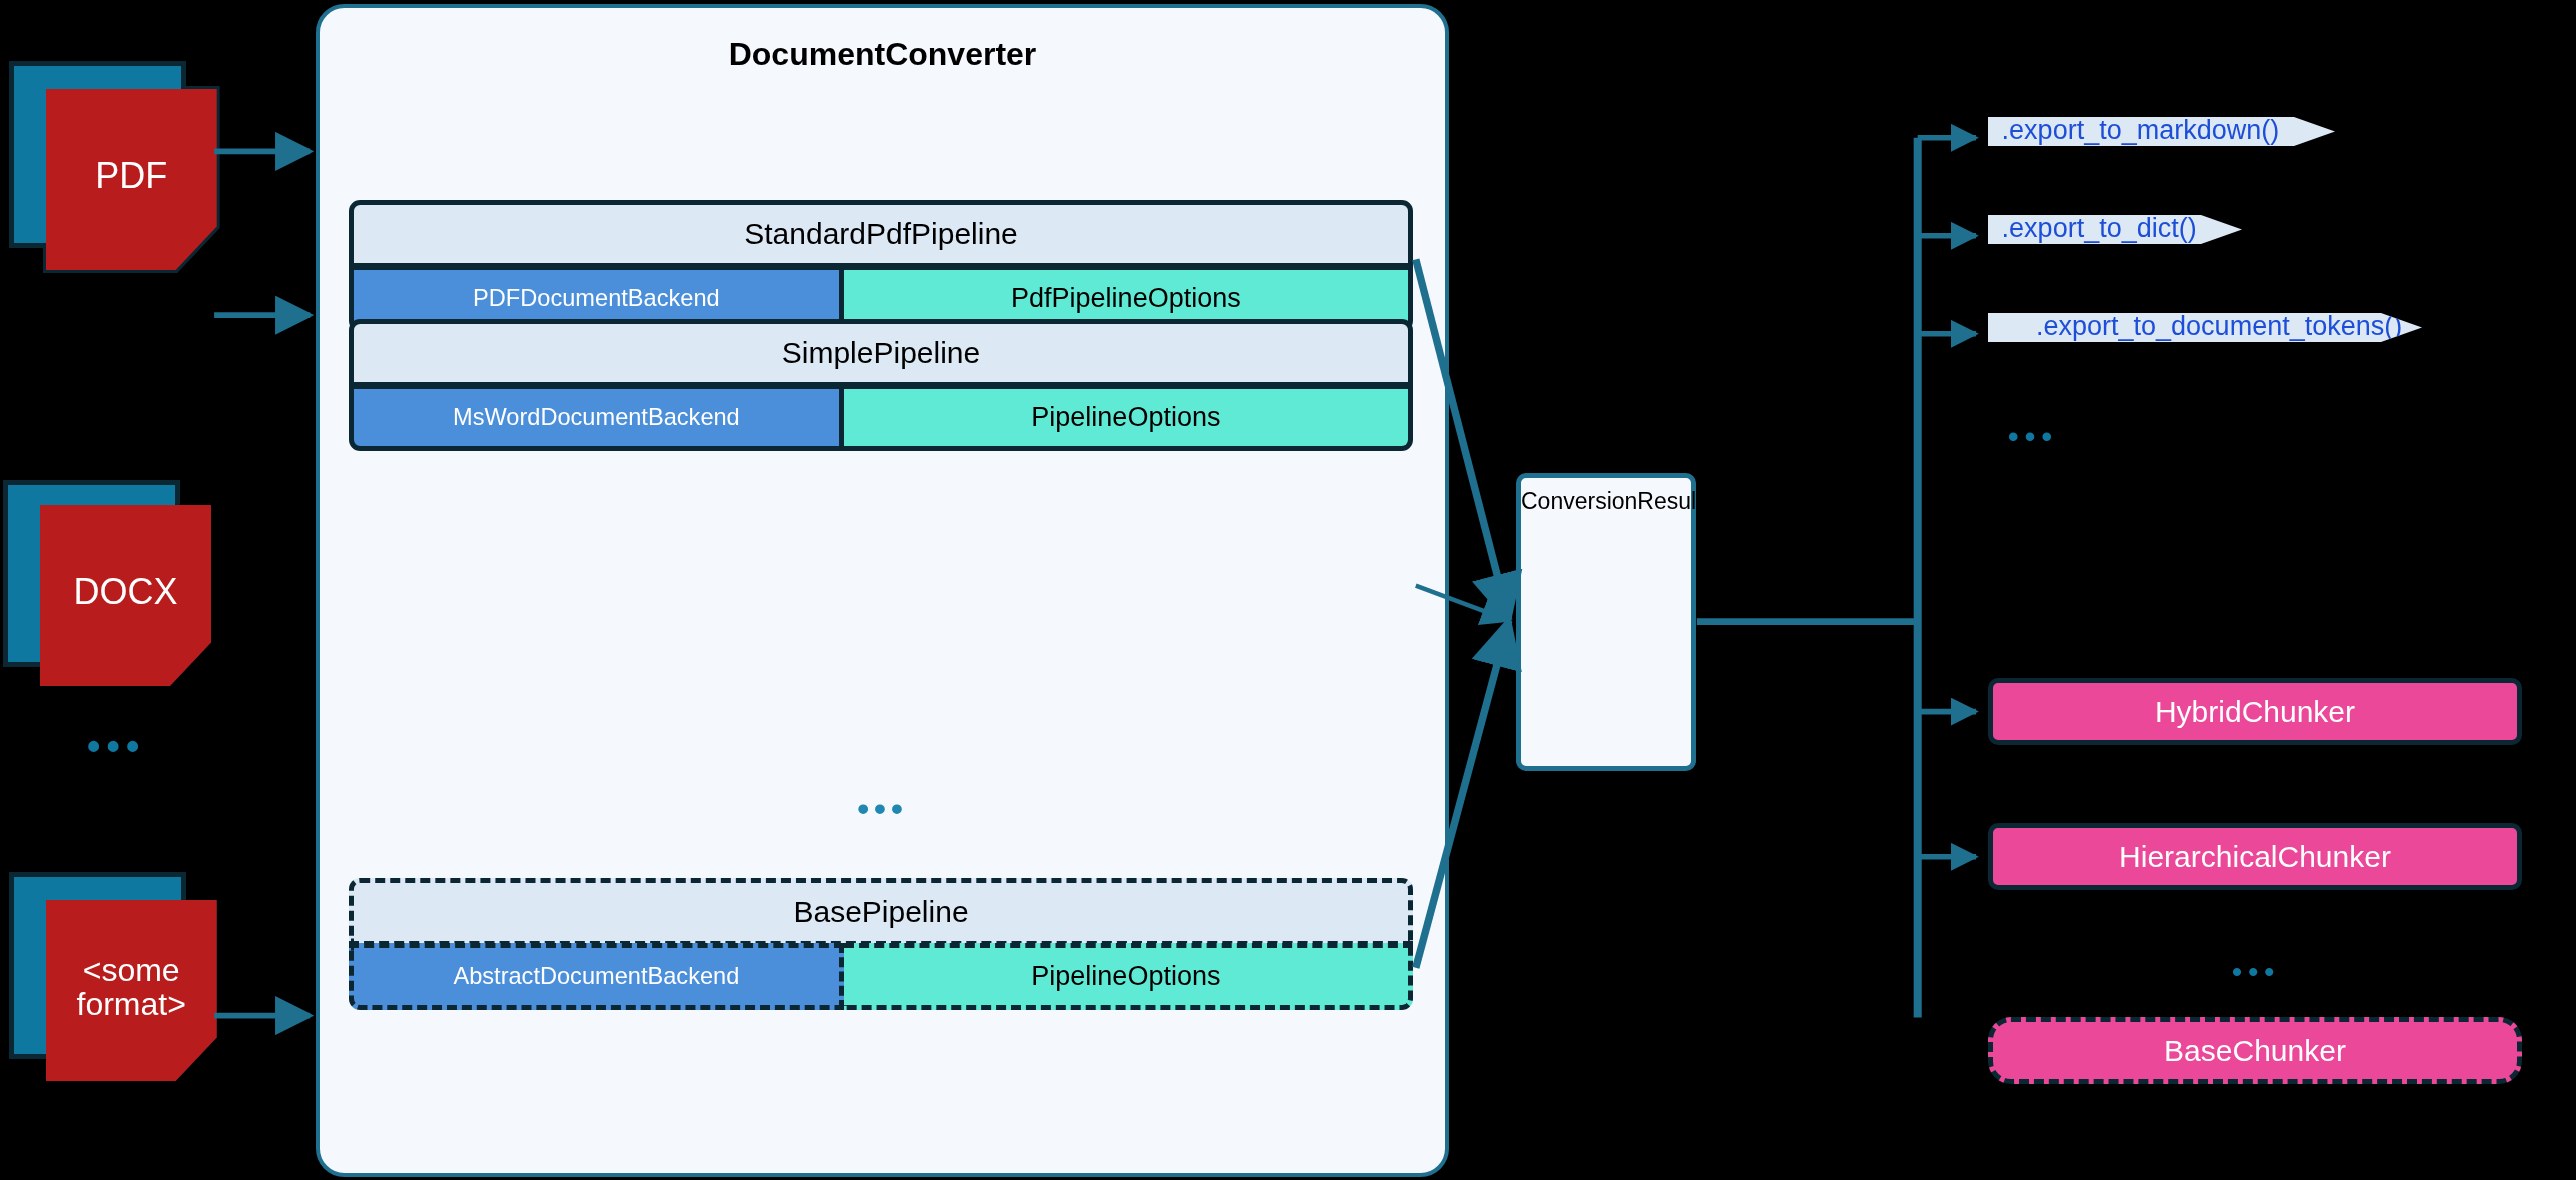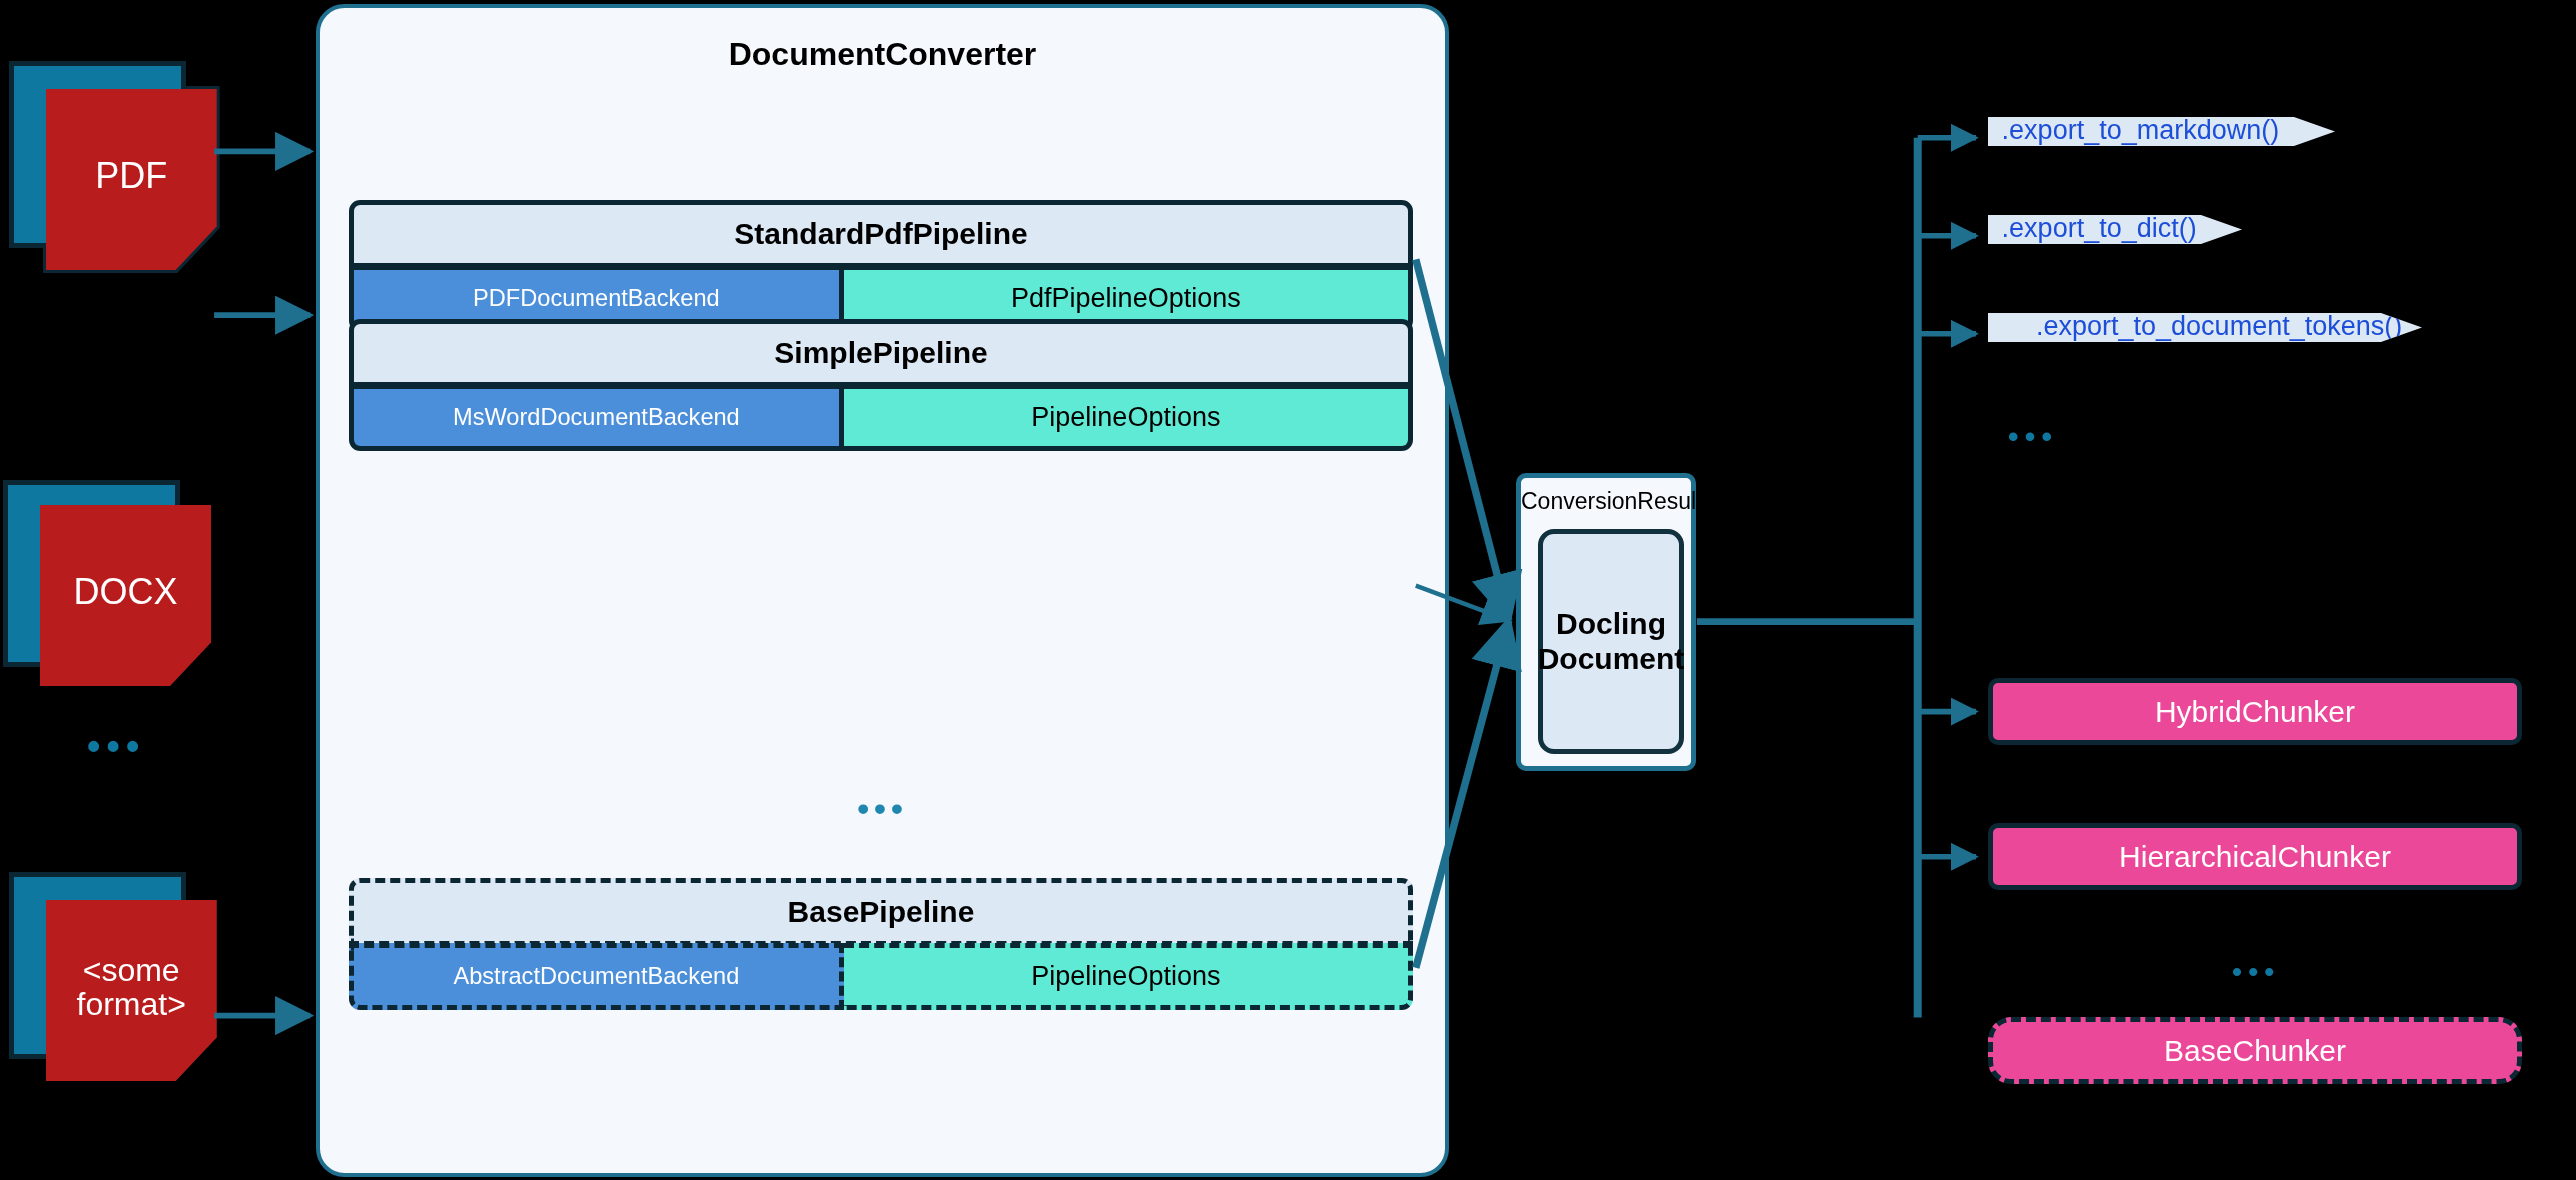--- a/index.html
+++ b/index.html
@@ -118,21 +118,20 @@
     height: 68px;
     background: #dde8f5;
     border: 5px solid #0b2733;
     border-radius: 11.2px 11.2px 0 0;
     box-sizing: border-box;
     display: flex;
     align-items: center;
     justify-content: center;
     font-size: 30px;
     color: #000000;
-    font-weight: bold;
   }
   .pipe-row {
     position: relative;
     display: flex;
     height: 67px;
     margin-top: -2.5px;
   }
   .pipe-backend {
     flex: 0 0 46.5%;
     background: #4b8fda;
@@ -308,22 +307,20 @@
       <div class="pipe-head">BasePipeline</div>
       <div class="pipe-row">
         <div class="pipe-backend">AbstractDocumentBackend</div>
         <div class="pipe-options">PipelineOptions</div>
       </div>
     </div>
   </div>
 
   <div id="conv-result">
     <div id="conv-result-title">ConversionResult</div>
-    <div id="docling-doc">Docling
-Document</div>
   </div>
 
   <div class="export-chip" style="left:1988px; top:117px; width:347px; clip-path: polygon(0 0, calc(100% - 41px) 0, 100% 50%, calc(100% - 41px) 100%, 0 100%);">
     <span>.export_to_markdown()</span>
   </div>
 
   <div class="export-chip" style="left:1988px; top:215px; width:254px; clip-path: polygon(0 0, calc(100% - 41px) 0, 100% 50%, calc(100% - 41px) 100%, 0 100%);">
     <span>.export_to_dict()</span>
   </div>
 

